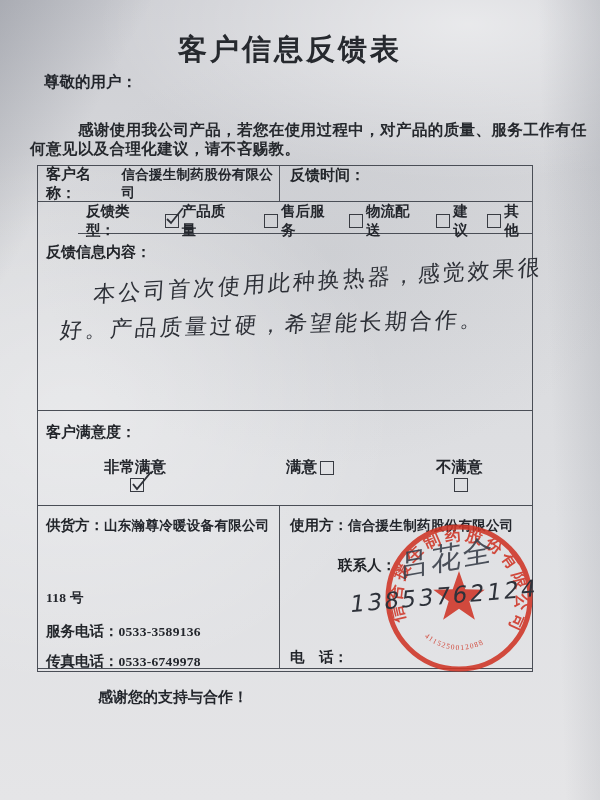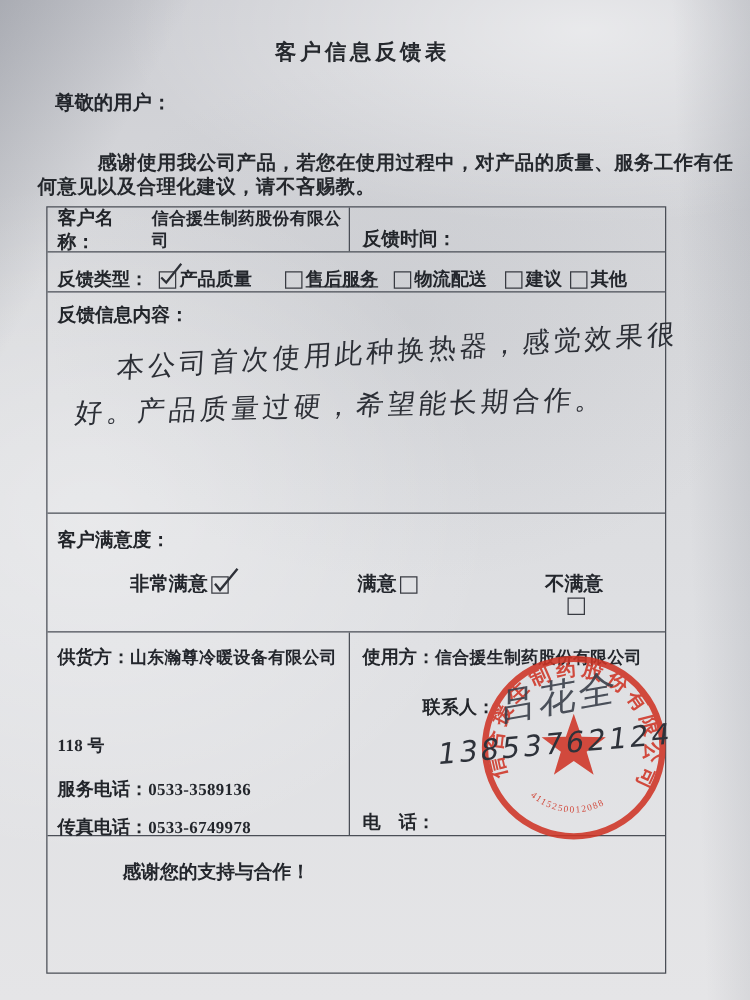--- a/index.html
+++ b/index.html
@@ -14,65 +14,65 @@
       linear-gradient(118deg, rgba(95,100,112,.32) 0%, rgba(95,100,112,0) 15%),
       linear-gradient(268deg, rgba(105,110,122,.20) 0%, rgba(105,110,122,0) 10%),
       radial-gradient(620px 260px at 78% 3%, rgba(255,255,255,.55), rgba(255,255,255,0) 60%),
       radial-gradient(500px 420px at 12% 52%, rgba(255,255,255,.35), rgba(255,255,255,0) 65%),
       radial-gradient(420px 300px at 55% 32%, rgba(140,145,156,.14), rgba(140,145,156,0) 70%),
       linear-gradient(180deg,#cdced3 0%,#d8d9dc 30%,#dfe0e3 65%,#e5e5e7 100%);
   }
   .title{
     position:absolute;top:30px;left:0;width:580px;text-align:center;
     font-family:"Liberation Sans", sans-serif;
-    font-size:17px;font-weight:700;letter-spacing:3px;color:#26292e;
+    font-size:29px;font-weight:700;letter-spacing:3px;color:#26292e;
   }
   .salutation{position:absolute;left:44px;top:72px;font-size:15.5px;font-weight:700;}
   .intro{position:absolute;font-size:15.5px;font-weight:600;letter-spacing:.4px;color:#25282d;}
   .intro.l1{left:78px;top:120px;}
   .intro.l2{left:30px;top:139px;}
   .closing{position:absolute;left:78px;top:688px;font-size:15px;font-weight:700;margin-left:20px;}
 
   .table{
-    position:absolute;left:37px;top:165px;width:496px;height:614px;
+    position:absolute;left:37px;top:165px;width:496px;height:507px;
     border:1.6px solid #4a4e56;box-sizing:border-box;
   }
   .row{position:relative;box-sizing:border-box;border-bottom:1.5px solid #4a4e56;}
   .row:last-child{border-bottom:none;}
   .r1{height:36px;display:flex;}
-  .r2{height:32px;display:flex;align-items:flex-end;padding-left:8px;}
+  .r2{height:32px;display:flex;align-items:flex-start;padding-left:8px;margin-left:40px;}
   .r3{height:177px;}
   .r4{height:95px;}
   .r5{height:163.4px;display:flex;}
   .cell{box-sizing:border-box;position:relative;}
   .cell.cl{width:242px;border-right:1.5px solid #4a4e56;}
   .cell.cr{flex:1;}
   .lbl{font-size:15px;font-weight:700;color:#22252a;}
   .val{font-size:13.5px;font-weight:700;letter-spacing:.3px;}
   .r1 .cell{display:flex;align-items:center;padding-left:8px;}
   .r1 .lbl{margin-right:4px;}
   .r2 .lbl{font-size:14.5px;margin-right:8px;}
   .opt{display:inline-flex;align-items:center;font-size:14.5px;font-weight:700;}
-  .m26{margin-right:26px;} .m12{margin-right:12px;text-decoration:underline;} .m14{margin-right:14px;} .m6{margin-right:6px;}
+  .m26{margin-right:26px;} .m12{margin-right:12px;} .m14{margin-right:14px;} .m6{margin-right:6px;}
   .cb{
     position:relative;display:inline-block;width:12px;height:12px;
     border:1.6px solid #383b42;margin-right:3px;vertical-align:-1px;flex:0 0 auto;
   }
   .cb svg{position:absolute;left:-2px;top:-10px;overflow:visible;}
   .r3 .lbl{position:absolute;left:8px;top:9px;}
   .hw{
     position:absolute;font-family:"DejaVu Sans", sans-serif;
     color:#2c2f36;white-space:nowrap;
   }
   .hw1{left:55px;top:32px;font-size:22px;letter-spacing:3px;transform:rotate(-3.5deg) skewX(-7deg);}
   .hw2{left:22px;top:76px;font-size:22px;letter-spacing:3px;transform:rotate(-1.5deg) skewX(-7deg);}
   .r4 .lbl{position:absolute;left:8px;top:12px;}
   .sopt{position:absolute;top:46px;font-size:15.5px;font-weight:700;display:inline-flex;align-items:center;}
   .sopt .cb{margin-left:3px;margin-right:0;}
-  .s1{left:66px;} .s2{left:248px;} .s3{left:398px;flex-direction:column;}
+  .s1{left:66px;flex-direction:column;} .s2{left:248px;} .s3{left:398px;flex-direction:column;}
   .ln{position:absolute;left:8px;white-space:nowrap;}
   .ln .lbl{font-size:14.5px;}
   .ln .val{font-size:13.5px;}
   .p1{top:10px;} .p2{top:46px;} .p3{top:82px;} .p4{top:116px;} .p5{top:146px;}
   .u1{top:10px;} .u2{top:50px;padding-left:48px;} .u3{top:96px;margin-top:46px;}
   .stamp{position:absolute;left:331px;top:347px;opacity:.88;}
   .signature{
     position:absolute;left:361px;top:372px;
     font-family:"DejaVu Sans", sans-serif;font-size:30px;color:#3a404b;
     transform:rotate(-10deg) skewX(-10deg);letter-spacing:2px;opacity:.9;
@@ -93,21 +93,21 @@
   <div class="intro l1">感谢使用我公司产品，若您在使用过程中，对产品的质量、服务工作有任</div>
   <div class="intro l2">何意见以及合理化建议，请不吝赐教。</div>
 
   <div class="table">
 
     <div class="row r1">
       <div class="cell cl">
         <span class="lbl">客户名称：</span>
         <span class="val">信合援生制药股份有限公司</span>
       </div>
-      <div class="cell cr" style="display:flex;align-items:flex-end;padding-left:10px;">
+      <div class="cell cr" style="display:flex;align-items:flex-start;padding-left:10px;">
         <span class="lbl">反馈时间：</span>
         <span class="val"></span>
       </div>
     </div>
 
     <div class="row r2">
       <span class="lbl">反馈类型：</span>
       <span class="opt m26">
         <span class="cb">
           <svg width="22" height="22" viewBox="0 0 22 22">

